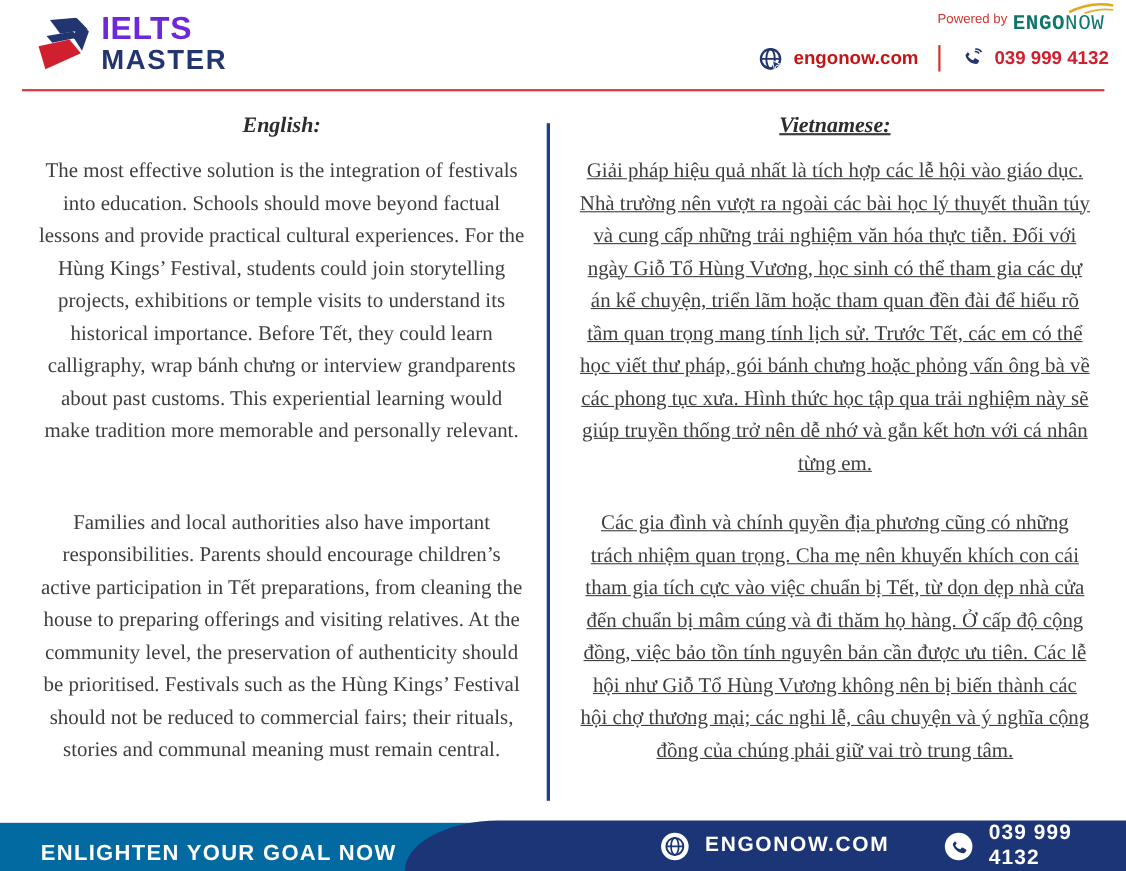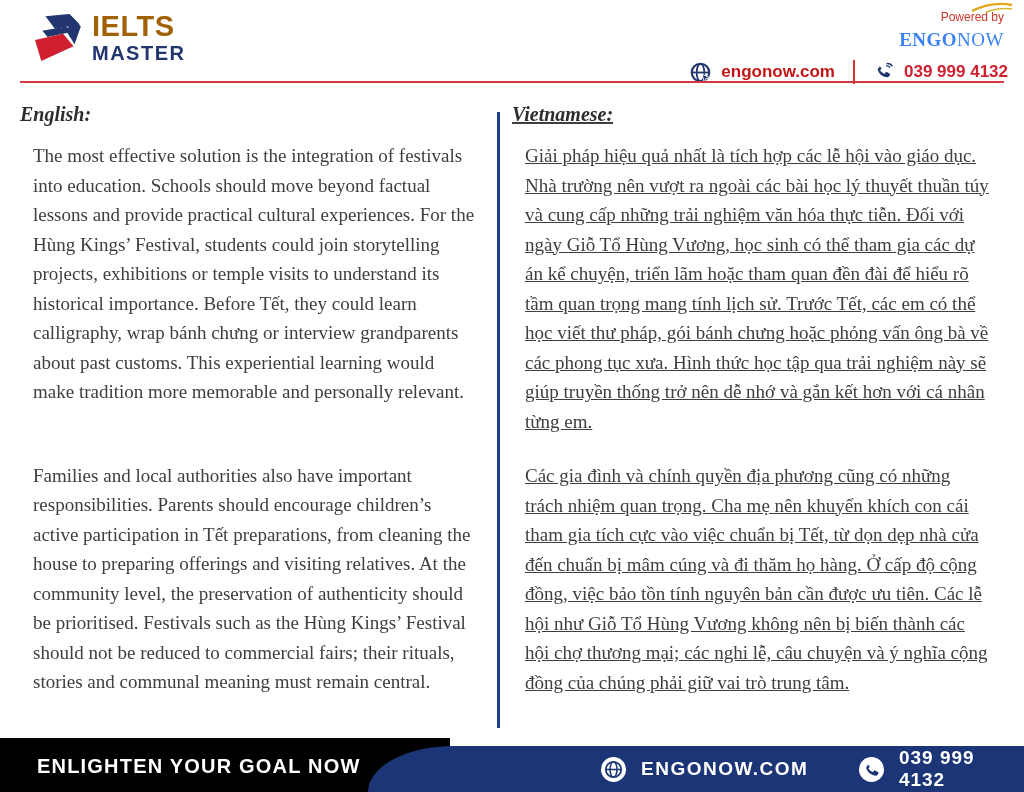--- a/index.html
+++ b/index.html
@@ -10,51 +10,51 @@
     font-family: "Liberation Serif", "DejaVu Serif", serif;
     overflow: hidden;
   }
   .page { position: relative; width: 1024px; height: 792px; background:#fff; }
 
   
   .header { position: absolute; top: 0; left: 0; right: 0; height: 84px; }
   .logo-group { position: absolute; left: 34px; top: 12px; display: flex; align-items: center; gap: 6px; }
   .logo-icon svg { display: block; }
   .logo-text { display: flex; flex-direction: column; line-height: 1; font-family: "Liberation Sans", sans-serif; }
-  .logo-ielts { color: #a16207; font-size: 29px; font-weight: bold; letter-spacing: 0.5px; }
-  .logo-master { color: #22356f; font-size: 20px; font-weight: bold; letter-spacing: 1.5px; margin-top: 2px; }
+  .logo-ielts { color: #6d28d9; font-size: 29px; font-weight: bold; letter-spacing: 0.5px; }
+  .logo-master { color: #22356f; font-size: 25px; font-weight: bold; letter-spacing: 1.5px; margin-top: 2px; }
 
   .header-right { position: absolute; right: 16px; top: 10px; display: flex; flex-direction: column; align-items: flex-end; gap: 9px; }
-  .powered-line { display: flex; align-items: flex-end; gap: 5px; position: relative; padding-right: 4px; flex-direction: column; }
+  .powered-line { display: flex; align-items: flex-start; gap: 5px; position: relative; padding-right: 4px; }
   .powered-prefix { color: #d0342c; font-size: 12px; font-family: "Liberation Sans", sans-serif; }
-  .powered-brand { color: #3b82f6; font-size: 19px; font-family: Liberation Serif, serif; letter-spacing: 0.5px; }
+  .powered-brand { color: #0f766e; font-size: 19px; font-family: Liberation Mono, monospace; letter-spacing: 0.5px; }
   .powered-brand b { font-weight: bold; }
   .swoosh { position: absolute; right: -6px; top: -10px; }
 
   .contact-line { display: flex; align-items: center; gap: 10px; font-family: "Liberation Sans", sans-serif; }
   .contact-line .site { color: #c41414; font-weight: bold; font-size: 17px; }
   .contact-vdiv { width: 2px; height: 24px; background: #d0342c; margin: 0 8px; }
   .contact-line .phone-num { color: #d01f2e; font-weight: bold; font-size: 17px; }
   .hdr-icon svg { display: block; }
 
   .header-rule { position: absolute; top: 81px; left: 20px; right: 20px; height: 2px; background: #d5383f; }
 
   
-  .col { position: absolute; top: 100px; color: #3f3e3e; font-size: 19px; line-height: 29.5px; }
+  .col { position: absolute; top: 100px; color: #3f3e3e; font-size: 19px; line-height: 29.5px; text-align: center; }
   .col-en { left: 20px; width: 472px; }
   .col-vi { left: 512px; width: 494px; text-decoration: underline; }
   .col h2 { margin: 0 0 4px 0; font-size: 20px; line-height: 28px; font-weight: bold; font-style: italic; color: #2e2d2d; }
   .col p { margin: 13px; }
   .col-en p + p { margin-top: 54px; font-family: Liberation Serif, serif; }
   .col-vi p + p { margin-top: 25px; }
 
   .col-divider { position: absolute; left: 497px; top: 112px; height: 616px; width: 3px; background: #1e3f8f; }
 
   
-  .footer-red { position: absolute; left: 0; bottom: 0; width: 450px; height: 54px; background: #000000; z-index: 1; }
+  .footer-red { position: absolute; left: 0; bottom: 0; width: 450px; height: 44px; background: #0369a1; z-index: 1; }
   .footer-slogan { position: absolute; left: 37px; top: 0; height: 54px; line-height: 56px; color: #ffffff;
     font-family: "Liberation Sans", sans-serif; font-weight: bold; font-size: 20px; letter-spacing: 1.2px; }
   .footer-navy { position: absolute; left: 368px; right: 0; bottom: 0; height: 46px; background: #1c3576;
     border-top-left-radius: 85px 46px; z-index: 2; }
   .footer-navy-content { position: absolute; left: 232px; top: 0; height: 46px; display: flex; align-items: center; gap: 14px;
     font-family: "Liberation Sans", sans-serif; color: #fff; }
   .footer-navy-content .ft-site { font-weight: bold; font-size: 19px; letter-spacing: 1.5px; }
   .footer-navy-content .ft-phone { font-weight: bold; font-size: 19px; letter-spacing: 1px; }
   .ft-gap { width: 22px; }
   .circle-icon svg { display: block; }

